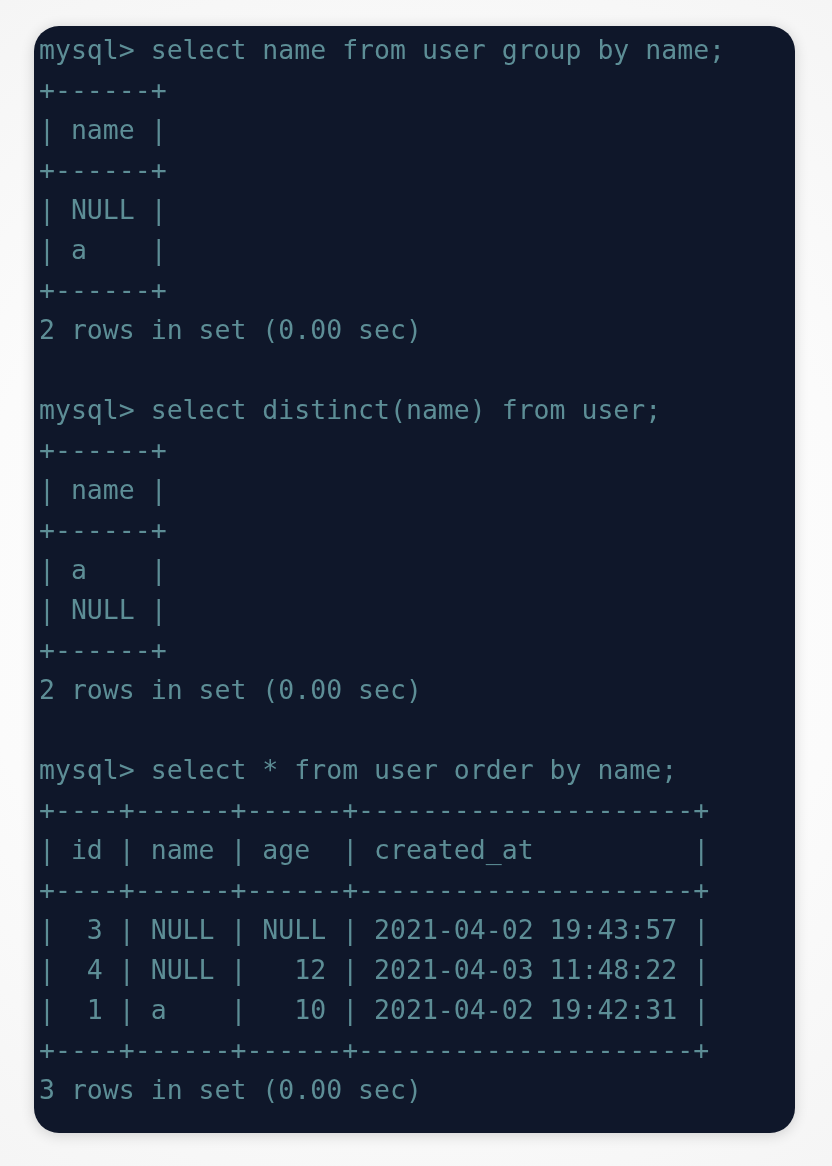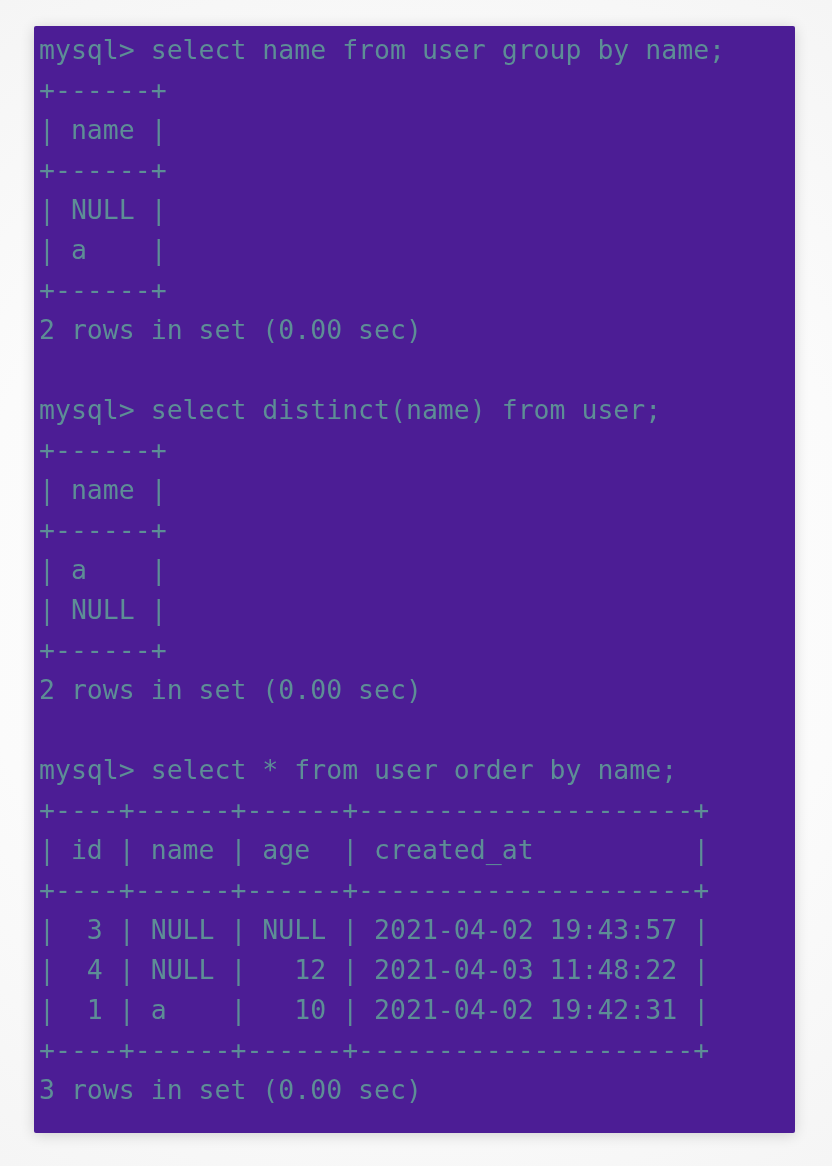--- a/index.html
+++ b/index.html
@@ -22,22 +22,22 @@
     background:
       radial-gradient(ellipse 120% 80% at 50% 50%, #ffffff 0%, #fbfbfb 45%, #f0f0f0 100%);
   }
 
   #terminal-panel {
     position: absolute;
     left: 34px;
     top: 26px;
     width: 761px;
     height: 1107px;
-    background: #4c1d95;
-    border-radius: 2px;
+    background: #0f172a;
+    border-radius: 25px;
     box-shadow: 0 2px 14px rgba(0,0,0,0.16);
     overflow: hidden;
   }
 
   #terminal-output {
     position: absolute;
     left: 5px;
     top: 4px;
     right: 0;
     margin: 0;

